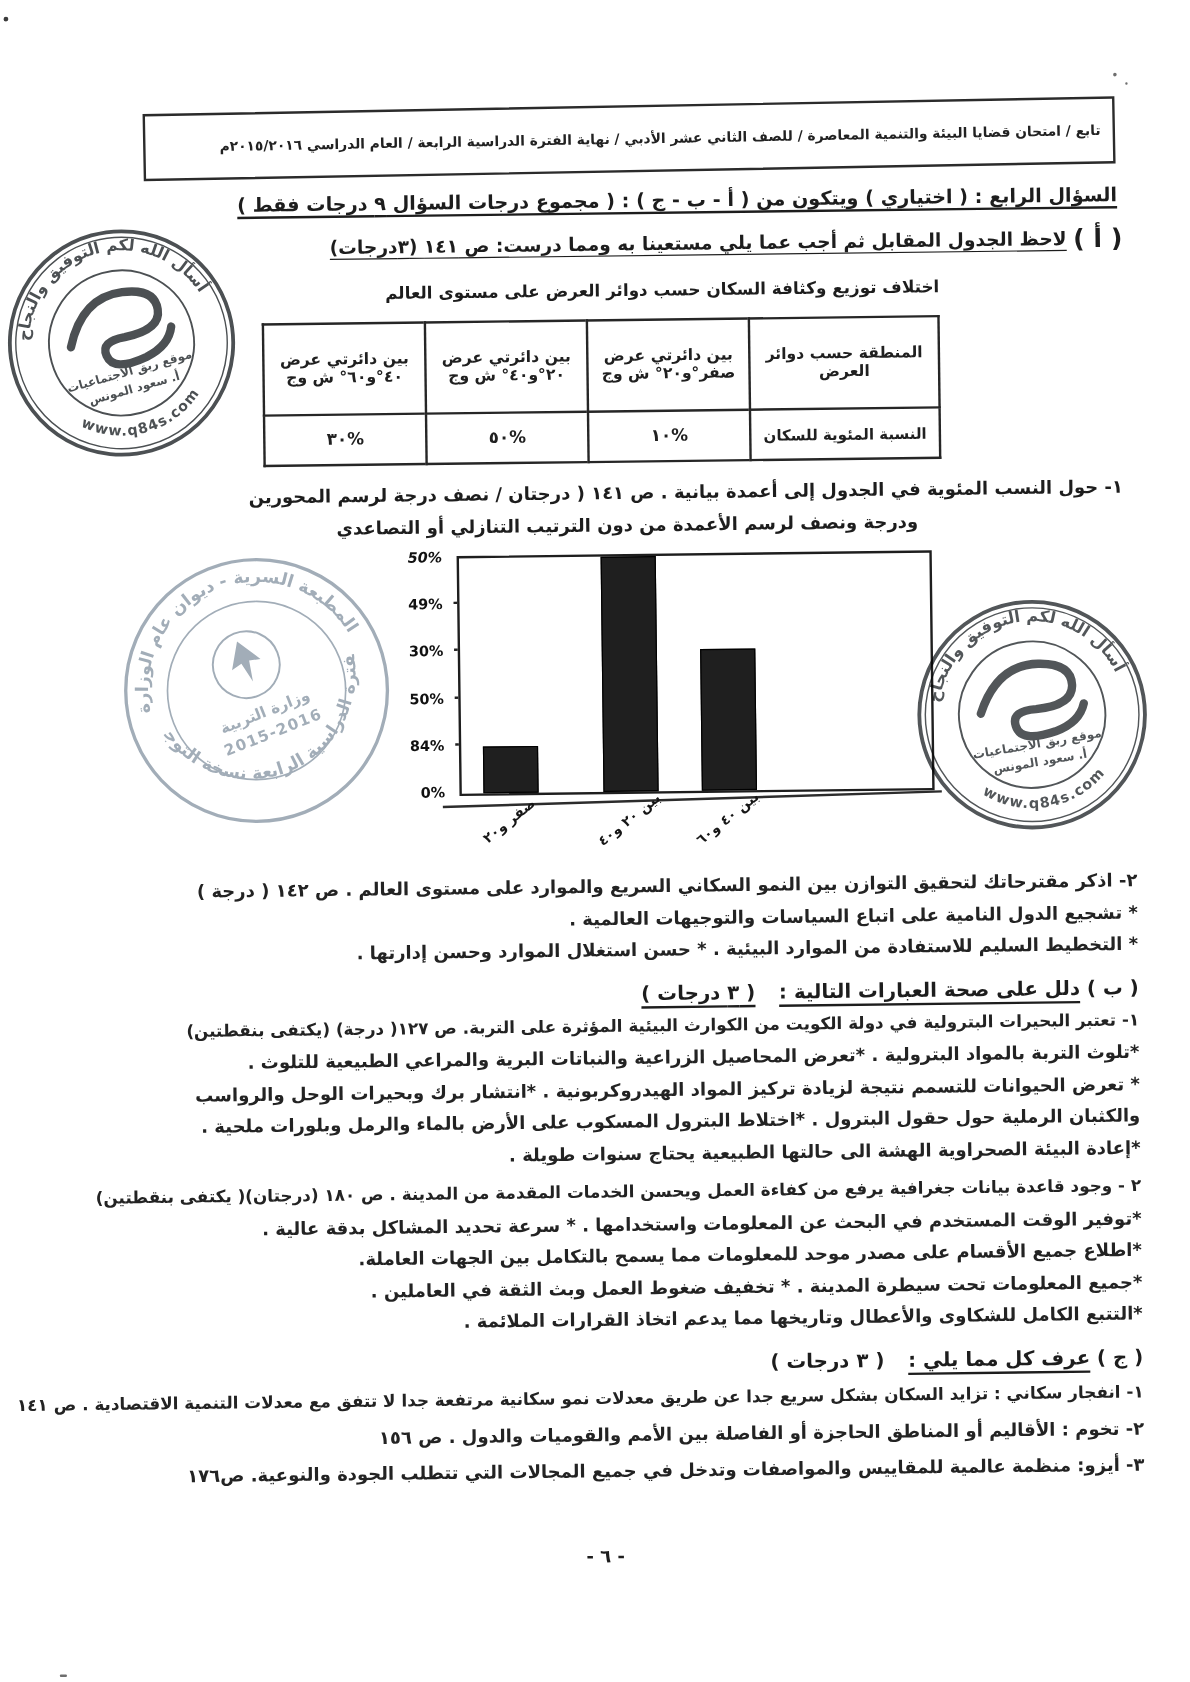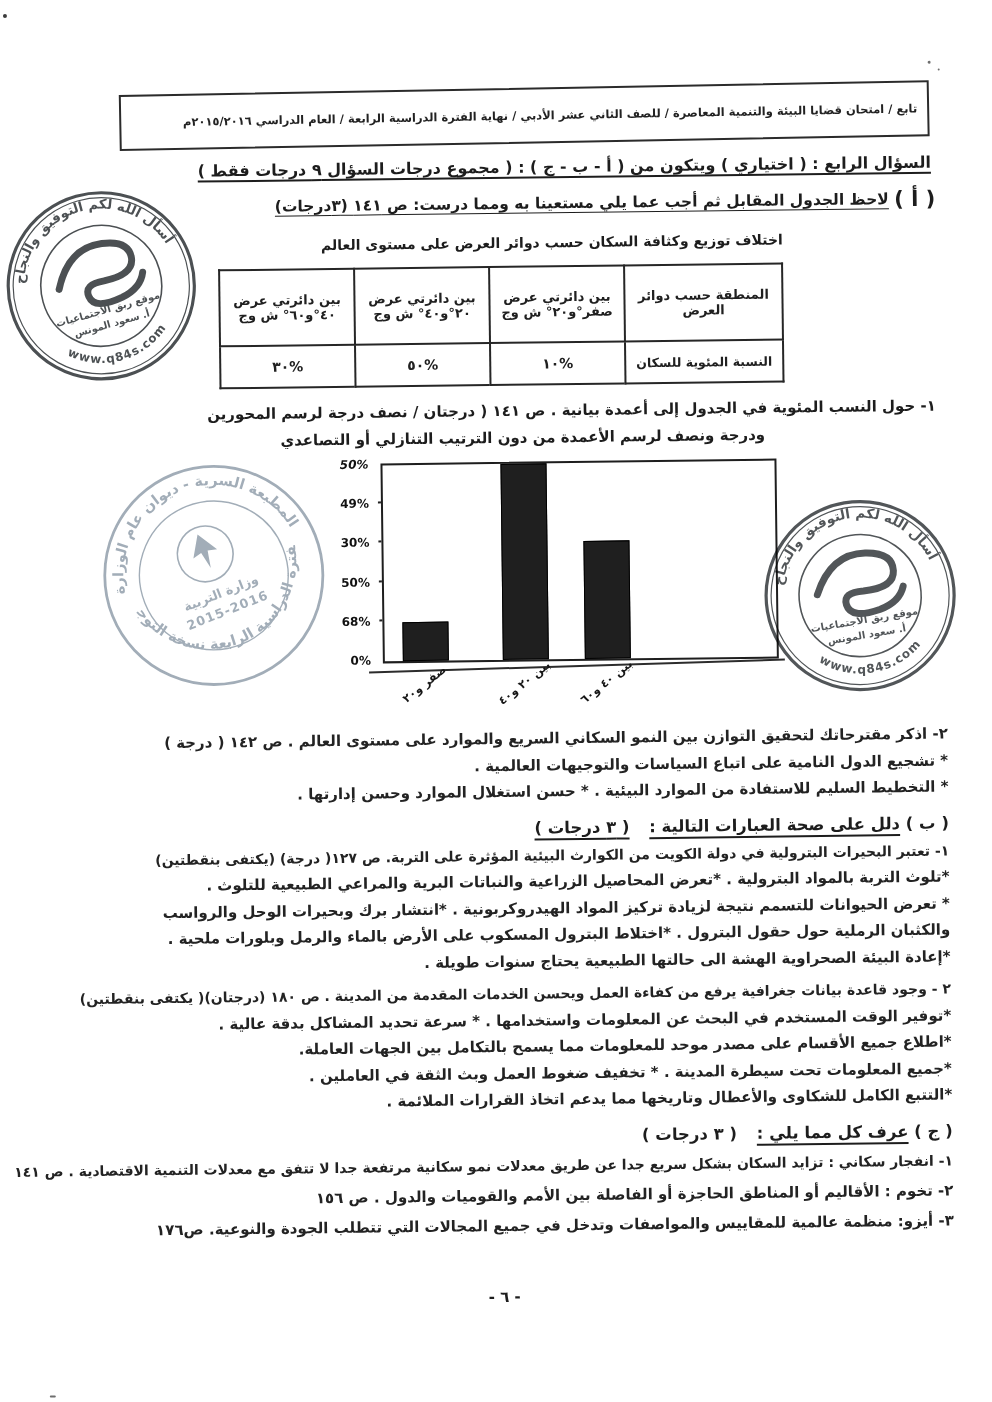--- a/index.html
+++ b/index.html
@@ -127,21 +127,21 @@
         </tbody>
       </table>
     </div>
 
     <div id="item1a" class="abs rtl">١- حول النسب المئوية في الجدول إلى أعمدة بيانية .   ص ١٤١ ( درجتان / نصف درجة لرسم المحورين</div>
     <div id="item1b" class="abs rtl">ودرجة ونصف لرسم الأعمدة من دون الترتيب التنازلي أو التصاعدي</div>
 
     <div id="chart" class="abs">
       <div id="yaxis">
           <div class="ytick" dir="ltr" style="bottom: -8px;">0%</div>
-          <div class="ytick" dir="ltr" style="bottom: 31.2px;">68%</div>
+          <div class="ytick" dir="ltr" style="bottom: 31.2px;">84%</div>
           <div class="ymark" style="bottom: 38.2px;"></div>
           <div class="ytick" dir="ltr" style="bottom: 70.4px;">50%</div>
           <div class="ymark" style="bottom: 77.4px;"></div>
           <div class="ytick" dir="ltr" style="bottom: 109.6px; text-align: center;">30%</div>
           <div class="ymark" style="bottom: 116.6px;"></div>
           <div class="ytick" dir="ltr" style="bottom: 148.8px;">49%</div>
           <div class="ymark" style="bottom: 155.8px;"></div>
           <div class="ytick" dir="ltr" style="bottom: 188px; font-style: italic;">50%</div>
         </div>
       <div id="plot">

